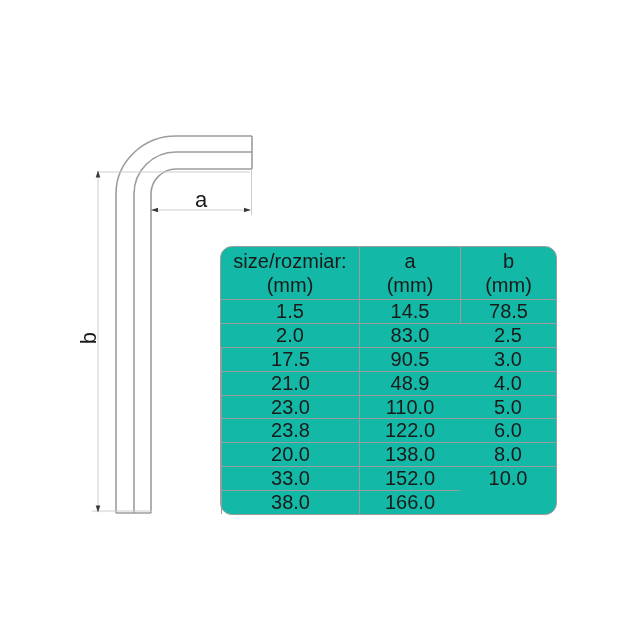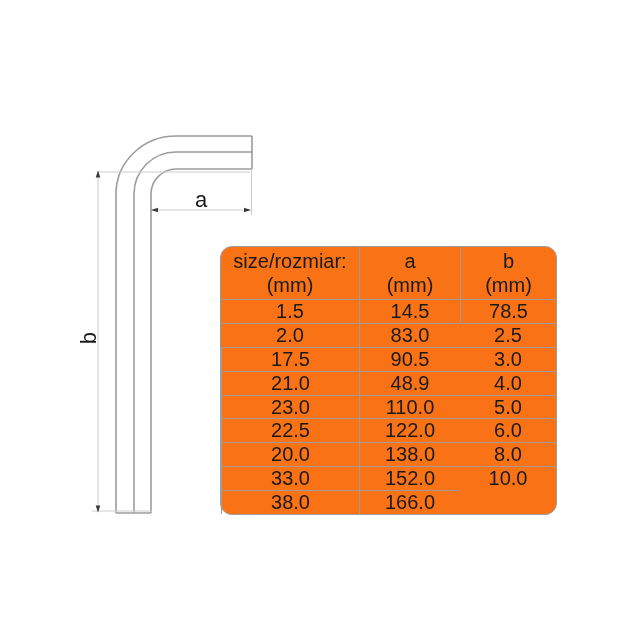--- a/index.html
+++ b/index.html
@@ -29,21 +29,21 @@
     left: 220px; top: 246px;
     width: 337px; height: 269px;
     box-sizing: border-box;
     border: 1.5px solid #9c9c9c;
     border-radius: 12px;
     display: grid;
     grid-template-columns: 138px 101px 1fr;
     grid-template-rows: 52px repeat(9, 1fr);
     color: #1a1a1a;
     font-size: 20px;
-    background: #f97316;
+    background: #14b8a6;
   }
   .cell {
     display: flex;
     align-items: center;
     justify-content: center;
     border-top: 1.5px solid #9c9c9c;
     border-left: 1.5px solid #9c9c9c;
     white-space: nowrap;
     overflow: hidden;
   }
@@ -112,21 +112,21 @@
 
     <div class="cell col0">3.0</div>
     <div class="cell">21.0</div>
     <div class="cell">48.9</div>
 
     <div class="cell col0">4.0</div>
     <div class="cell">23.0</div>
     <div class="cell">110.0</div>
 
     <div class="cell col0">5.0</div>
-    <div class="cell">22.5</div>
+    <div class="cell">23.8</div>
     <div class="cell">122.0</div>
 
     <div class="cell col0">6.0</div>
     <div class="cell">20.0</div>
     <div class="cell">138.0</div>
 
     <div class="cell col0">8.0</div>
     <div class="cell">33.0</div>
     <div class="cell">152.0</div>
 

